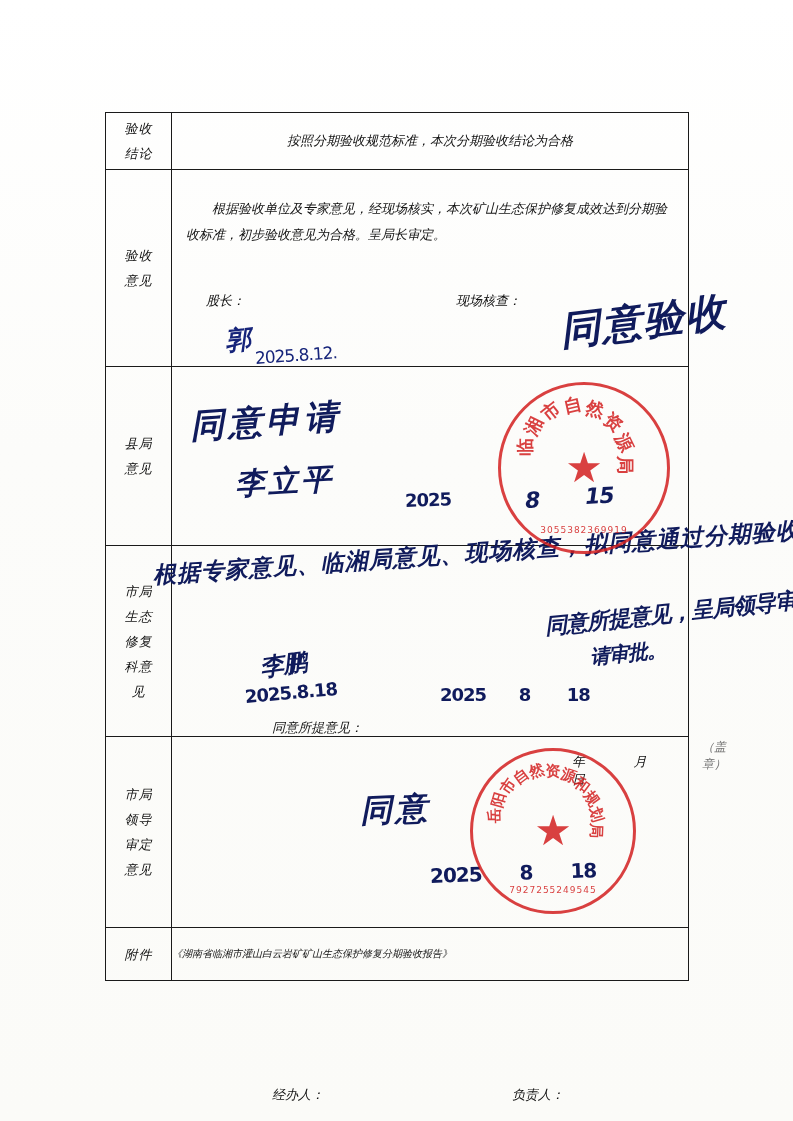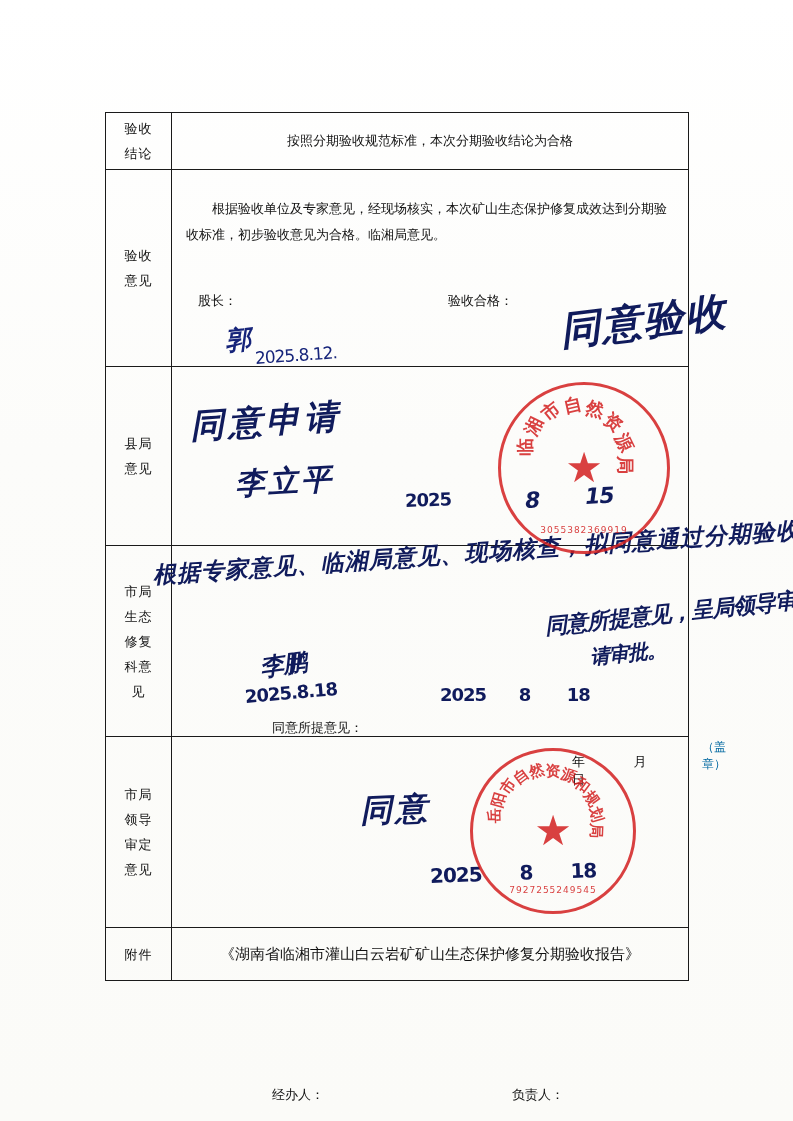--- a/index.html
+++ b/index.html
@@ -27,20 +27,21 @@
     background: linear-gradient(180deg, #ffffff 0%, #fcfcfa 40%, #fbfbf8 100%);
     pointer-events: none;
   }
   .doc-table {
     position: absolute;
     left: 105px;
     top: 112px;
     width: 584px;
     border-collapse: collapse;
     table-layout: fixed;
+    font-style: italic;
   }
   .doc-table td {
     border: 1px solid #1a1a1a;
     vertical-align: middle;
     padding: 0;
     position: relative;
   }
   .label-cell {
     width: 66px;
     text-align: center;
@@ -68,21 +69,21 @@
 
   .center-text { text-align: center; }
   .indent-2 { text-indent: 2em; }
 
   .sign-line {
     margin-top: 34px;
     display: flex;
     font-size: 13px;
     position: relative;
   }
-  .sign-line .seg1 { margin-left: 26px; width: 250px; }
+  .sign-line .seg1 { margin-left: 34px; width: 250px; }
   .sign-line .seg2 { }
 
   .hand {
     font-family: "DejaVu Sans", sans-serif;
     color: #13226b;
     font-weight: bold;
     font-style: italic;
     letter-spacing: -1px;
     white-space: nowrap;
     transform-origin: left center;
@@ -153,36 +154,36 @@
     left: 0; right: 0;
     bottom: 16px;
     text-align: center;
     font-size: 9px;
     letter-spacing: 1px;
     font-family: "DejaVu Sans", sans-serif;
   }
   .gaizhang {
     position: absolute;
     font-size: 12px;
-    color: #0369a1;
+    color: #737373;
   }
   #gaizhang-county { left: 530px; top: 372px; }
 
   .date-line {
     position: absolute;
     font-size: 13px;
     color: #111;
     letter-spacing: 2px;
   }
   #date-county { left: 400px; top: 386px; }
 
   .fzr-label { position: absolute; left: 340px; top: 540px; font-size: 13px; }
   .jbr-label { position: absolute; left: 100px; top: 540px; font-size: 13px; }
   .zyfzr-label { position: absolute; left: 100px; top: 352px; font-size: 13px; }
-  .attach-text { font-size: 15px; padding-left: 22px; text-align: center; }
+  .attach-text { font-size: 10px; padding-left: 22px; }
 </style>
 </head>
 <body>
 
 <div class="page">
   <div class="scan-tint"></div>
 
   <table class="doc-table">
     <colgroup>
       <col style="width:66px">
@@ -197,24 +198,24 @@
         </td>
         <td class="content-cell center-text">按照分期验收规范标准，本次分期验收结论为合格</td>
       </tr>
 
       <tr class="row-opinion">
         <td class="label-cell">
           <span class="lbl">验收</span>
           <span class="lbl" style="padding-top:0">意见</span>
         </td>
         <td style="vertical-align:top">
-          <div class="content-cell indent-2" style="padding-top:26px">根据验收单位及专家意见，经现场核实，本次矿山生态保护修复成效达到分期验收标准，初步验收意见为合格。临湘局意见。</div>
+          <div class="content-cell indent-2" style="padding-top:26px">根据验收单位及专家意见，经现场核实，本次矿山生态保护修复成效达到分期验收标准，初步验收意见为合格。呈局长审定。</div>
           <div class="sign-line">
             <div class="seg1">股长：</div>
-            <div class="seg2">验收合格：</div>
+            <div class="seg2">现场核查：</div>
           </div>
         </td>
       </tr>
 
       <tr class="row-county">
         <td class="label-cell">
           <span class="lbl">县局</span>
           <span class="lbl" style="padding-top:0">意见</span>
         </td>
         <td>

